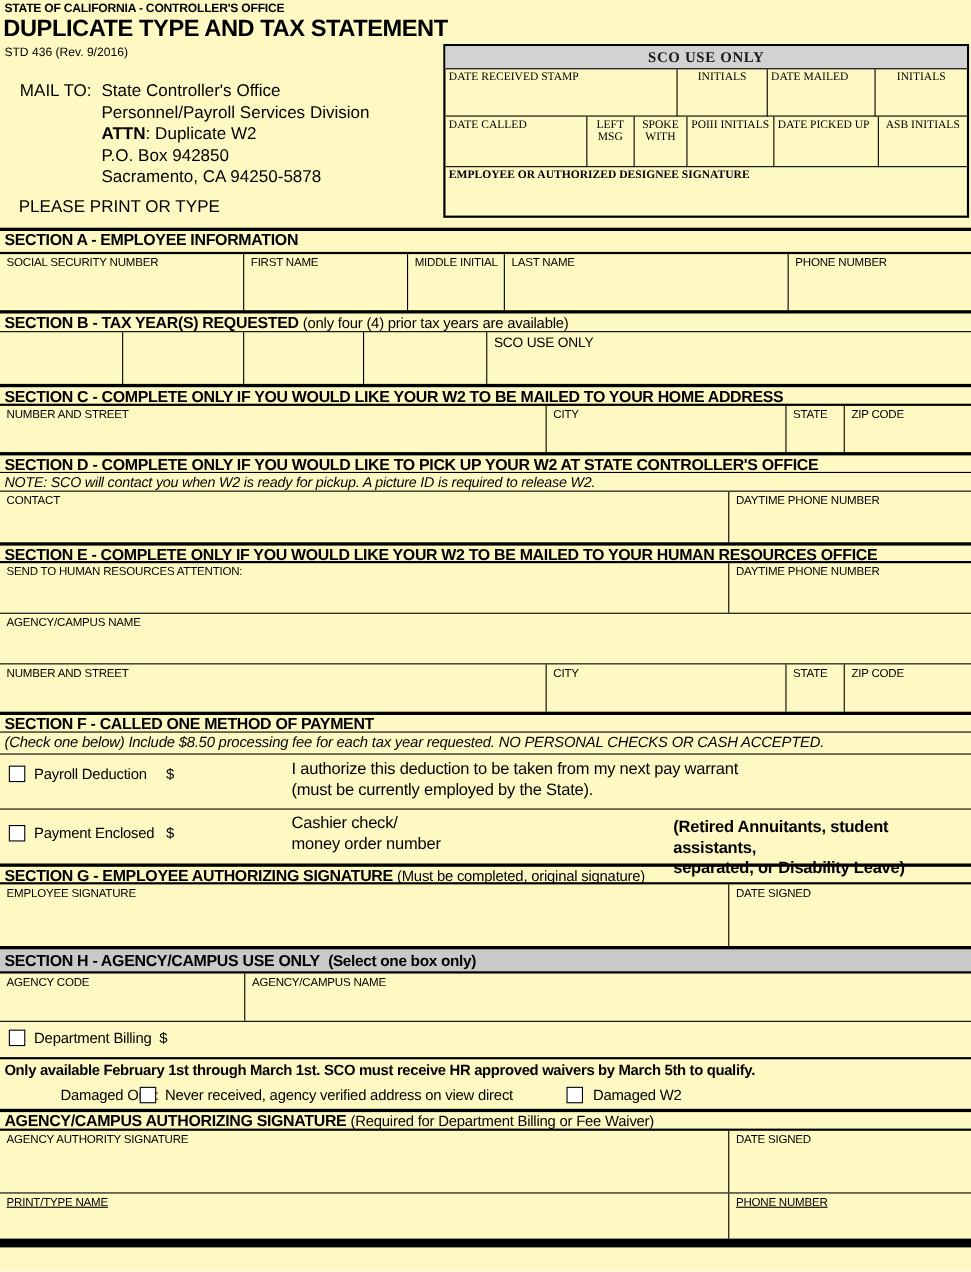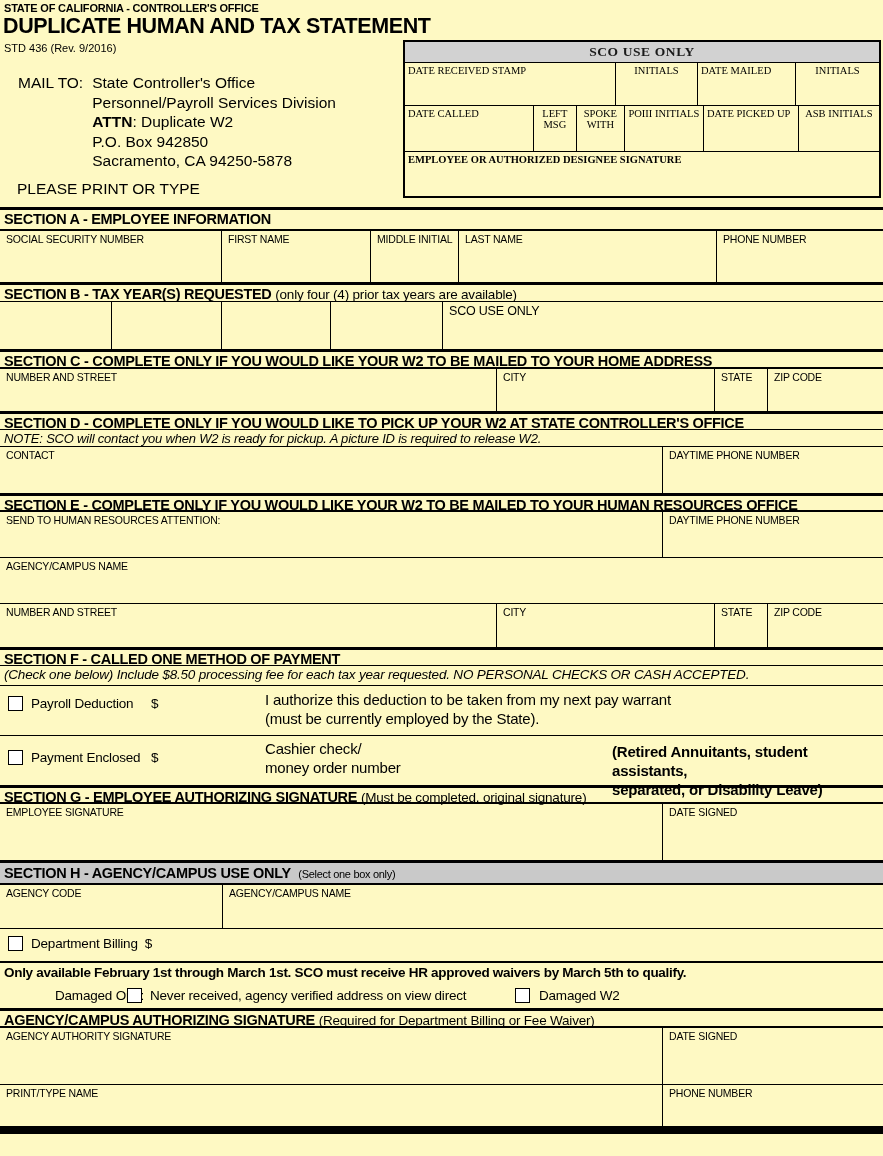--- a/index.html
+++ b/index.html
@@ -29,21 +29,21 @@
   .sco-r3 .sco-cell { border-bottom:none; }
   .tc { text-align:center; }
   .sco-sig { font-weight:bold; }
   
   .sec-head { border-top:3px solid #000; border-bottom:2px solid #000; padding:1px 0 1px 4px;
               font-size:14.5px; font-weight:bold; letter-spacing:-0.3px; white-space:nowrap; }
   .sec-head .sub { font-weight:normal; font-size:13.5px; letter-spacing:-0.2px; }
   .sec-head.thin-bot { border-bottom:1px solid #000; }
   .gray-head { background:#c9c9c9; border-top:3px solid #000; border-bottom:2px solid #000;
                padding:2px 0 2px 4px; font-size:14.5px; font-weight:bold; letter-spacing:-0.3px; }
-  .gray-head .sub { font-weight:normal; font-size:11px; }
+  .gray-head .sub { font-weight:bold; font-size:14px; }
   
   .frow { display:flex; }
   .cell { border-right:1.5px solid #000; padding:2px 3px 0 6px; font-size:10.5px;
           letter-spacing:-0.2px; overflow:hidden; white-space:nowrap; }
   .cell:last-child { border-right:none; }
   .bb { border-bottom:1.5px solid #000; }
   .note { font-size:13px; font-style:italic; padding:1px 0 2px 4px; border-bottom:1px solid #000; letter-spacing:-0.2px; }
   .note b { font-weight:normal; }
   .bold-note { font-size:13.5px; font-weight:bold; padding:2px 0 0 4px; letter-spacing:-0.3px; }
   
@@ -59,21 +59,21 @@
   
   .black-bar { height:8px; background:#000; }
 </style>
 </head>
 <body>
 
 <div class="page">
 
   <div class="hdr">
     <div class="state-line">STATE OF CALIFORNIA - CONTROLLER'S OFFICE</div>
-    <div class="form-title">DUPLICATE HUMAN AND TAX STATEMENT</div>
+    <div class="form-title">DUPLICATE TYPE AND TAX STATEMENT</div>
     <div class="form-number">STD 436 (Rev. 9/2016)</div>
 
     <div class="mailto">
       <div class="mailto-label">MAIL TO:</div>
       <div>
         <div>State Controller's Office</div>
         <div>Personnel/Payroll Services Division</div>
         <div><b>ATTN</b><span>: Duplicate W2</span></div>
         <div>P.O. Box 942850</div>
         <div>Sacramento, CA 94250-5878</div>
@@ -204,19 +204,19 @@
     <span class="inline-label" style="left:150px;top:4px;">Never received, agency verified address on view direct</span>
     <span class="cb" style="left:515px;top:4px;"></span>
     <span class="inline-label" style="left:539px;top:4px;">Damaged W2</span>
   </div>
 
   <div class="sec-head" style="height:20px;"><span>AGENCY/CAMPUS AUTHORIZING SIGNATURE</span>&nbsp;<span class="sub">(Required for Department Billing or Fee Waiver)</span></div>
   <div class="frow bb" style="height:57px;">
     <div class="cell" style="width:663px;"><span>AGENCY AUTHORITY SIGNATURE</span></div>
     <div class="cell" style="width:220px;"><span>DATE SIGNED</span></div>
   </div>
-  <div class="frow" style="height:41px;">
+  <div class="frow" style="height:41px;text-decoration:underline;">
     <div class="cell" style="width:663px;"><span>PRINT/TYPE NAME</span></div>
     <div class="cell" style="width:220px;"><span>PHONE NUMBER</span></div>
   </div>
 
   <div class="black-bar"></div>
 </div>
 
 </body></html>

